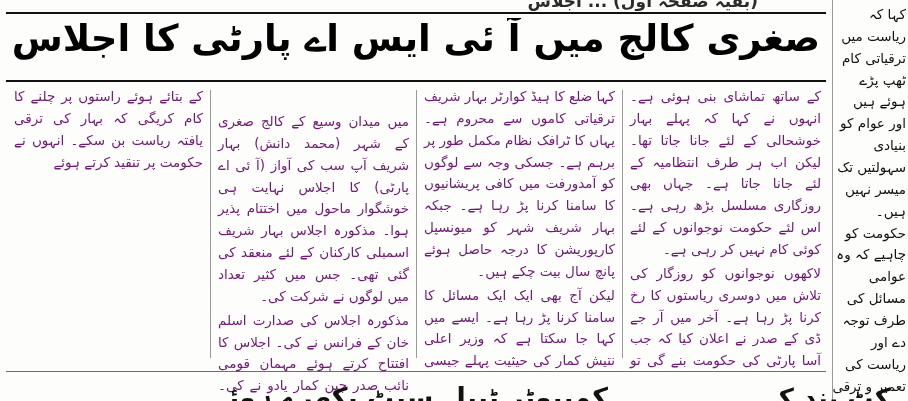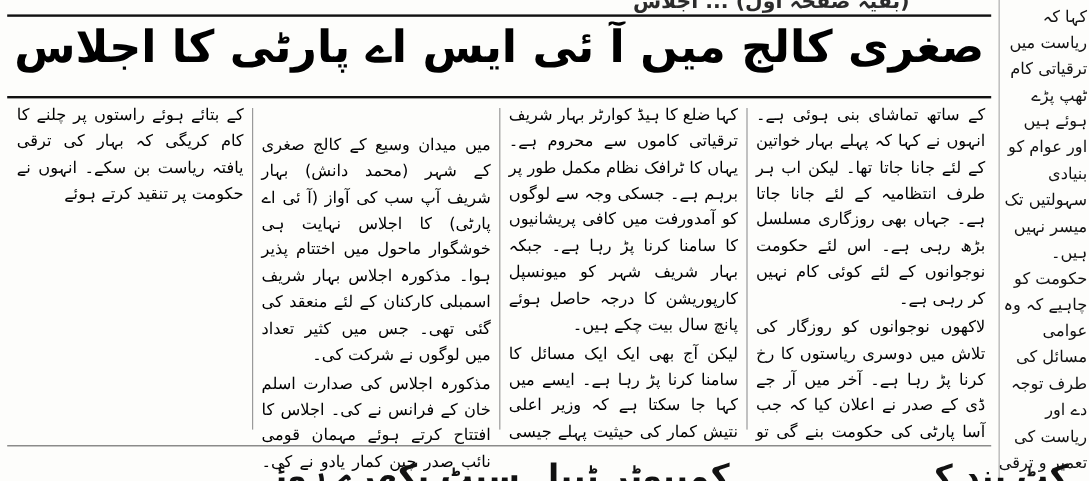--- a/index.html
+++ b/index.html
@@ -91,21 +91,21 @@
   .col {
     position: relative;
     height: 285px;
     overflow: hidden;
     padding: 0 7px;
     box-sizing: border-box;
     font-size: 13.5px;
     line-height: 1.62;
     text-align: justify;
     text-align-last: right;
-    color: #000000;
+    color: #701a75;
   }
   .col p { margin: 0 0 2px 0; }
   .col-sep {
     width: 1px;
     background: #9a9a9a;
     height: 268px;
     align-self: flex-start;
     margin-top: 4px;
     flex: 0 0 1px;
   }
@@ -197,21 +197,21 @@
 
   <div class="headline-wrap">
     <div class="headline">صغری کالج میں آ ئی ایس اے پارٹی کا اجلاس اختتام پذیر</div>
   </div>
 
   <div class="rule bottom"></div>
 
   <div class="columns">
 
     <div class="col c1">
-      <p>کے ساتھ تماشای بنی ہوئی ہے۔ انہوں نے کہا کہ پہلے بہار خواتین کے لئے جانا جاتا تھا۔ لیکن اب ہر طرف انتظامیہ کے لئے جانا جاتا ہے۔ جہاں بھی روزگاری مسلسل بڑھ رہی ہے۔ اس لئے حکومت نوجوانوں کے لئے کوئی کام نہیں کر رہی ہے۔</p>
+      <p>کے ساتھ تماشای بنی ہوئی ہے۔ انہوں نے کہا کہ پہلے بہار خوشحالی کے لئے جانا جاتا تھا۔ لیکن اب ہر طرف انتظامیہ کے لئے جانا جاتا ہے۔ جہاں بھی روزگاری مسلسل بڑھ رہی ہے۔ اس لئے حکومت نوجوانوں کے لئے کوئی کام نہیں کر رہی ہے۔</p>
       <p>لاکھوں نوجوانوں کو روزگار کی تلاش میں دوسری ریاستوں کا رخ کرنا پڑ رہا ہے۔ آخر میں آر جے ڈی کے صدر نے اعلان کیا کہ جب آسا پارٹی کی حکومت بنے گی تو تعلیم، خواتین کو با اختیار بنانے اور کسانوں کی خوشحالی کے لئے ترجیح کے ساتھ کام کیا جائے گا۔</p>
 
     </div>
 
     <div class="col-sep"></div>
 
     <div class="col c2">
       <p>کہا ضلع کا ہیڈ کوارٹر بہار شریف ترقیاتی کاموں سے محروم ہے۔ یہاں کا ٹرافک نظام مکمل طور پر برہم ہے۔ جسکی وجہ سے لوگوں کو آمدورفت میں کافی پریشانیوں کا سامنا کرنا پڑ رہا ہے۔ جبکہ بہار شریف شہر کو میونسپل کارپوریشن کا درجہ حاصل ہوئے پانچ سال بیت چکے ہیں۔</p>
       <p>لیکن آج بھی ایک ایک مسائل کا سامنا کرنا پڑ رہا ہے۔ ایسے میں کہا جا سکتا ہے کہ وزیر اعلی نتیش کمار کی حیثیت پہلے جیسی نہیں رہی ہے۔ انکی خودمختاری ختم ہو چکی ہے۔ اب آزادانہ طور پر کوئی فیصلہ لینے کے قابل نہیں ہیں۔</p>
 

